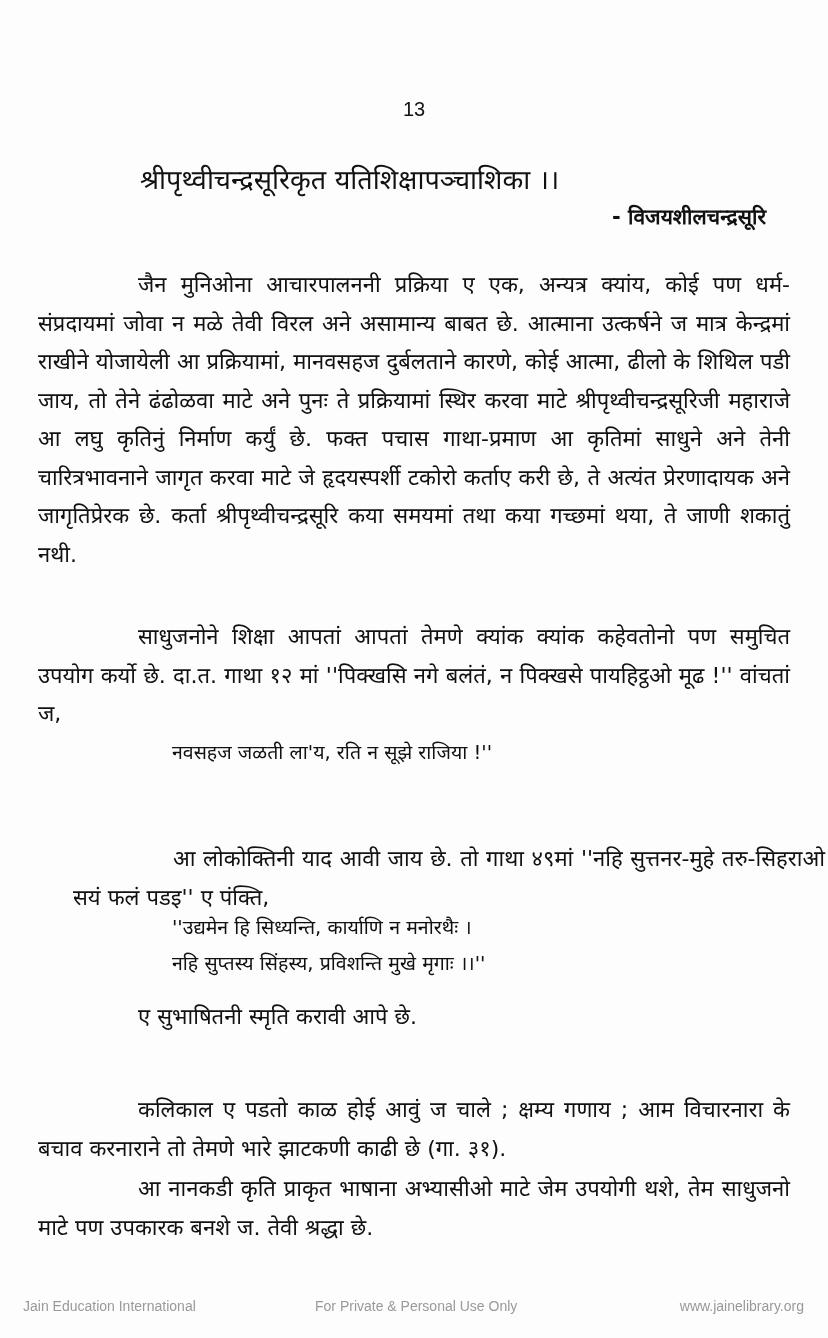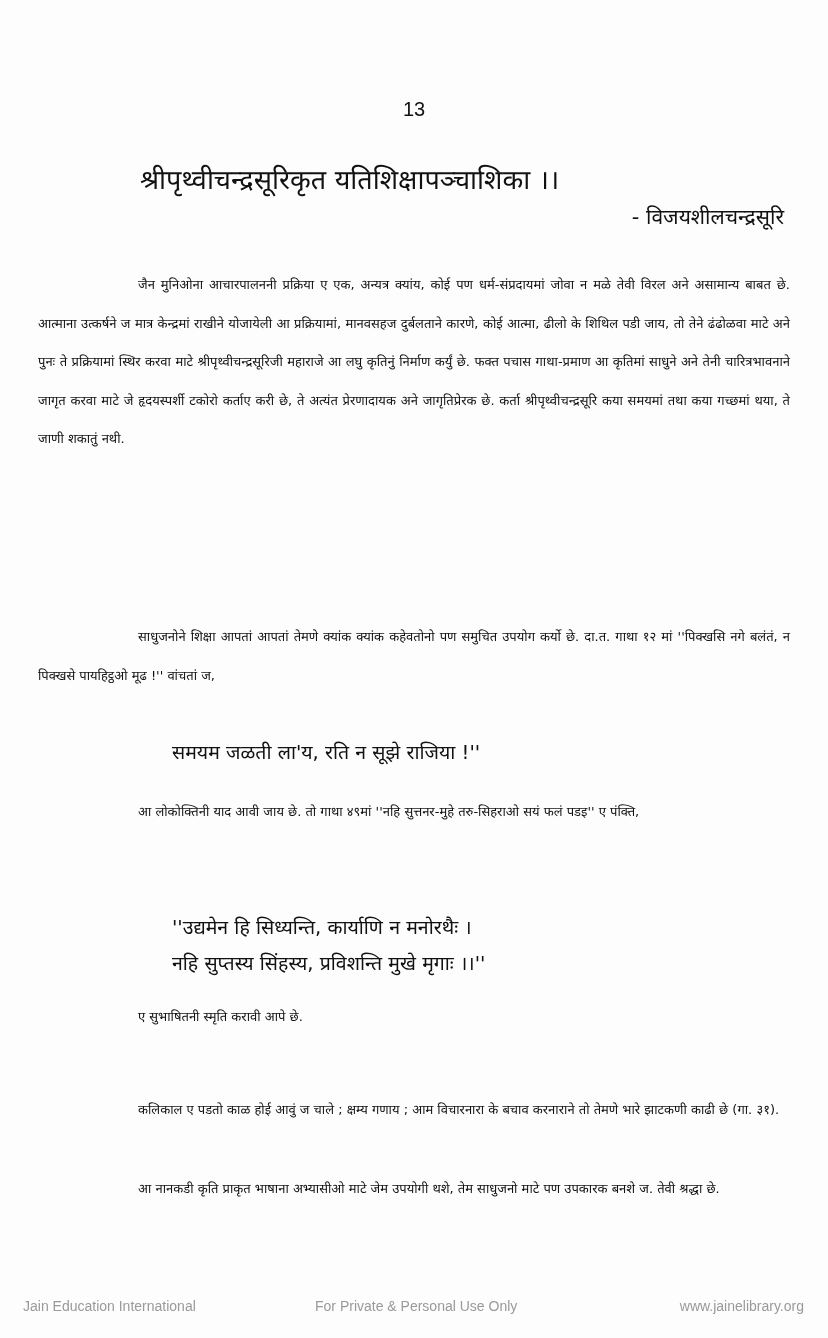--- a/index.html
+++ b/index.html
@@ -1,22 +1,22 @@
 <!DOCTYPE html>
 <html><head>
 <meta charset="utf-8">
 <style>
   html, body { margin:0; padding:0; background:#fdfdfd; }
   body { width:828px; height:1338px; position:relative; overflow:hidden;
          font-family: "DejaVu Sans", sans-serif; color:#111; }
   .page-num { position:absolute; top:98px; left:0; width:828px; text-align:center;
               font-family:"Liberation Sans", sans-serif; font-size:20px; }
   .title { position:absolute; top:160px; left:140px; font-size:27px; font-weight:normal; white-space:nowrap; }
-  .author { position:absolute; top:202px; right:44px; font-size:21px; font-weight:normal; white-space:nowrap; }
-  .body { position:absolute; left:38px; width:752px; font-size:13px; line-height:38.5px; text-align:justify; }
+  .author { position:absolute; top:202px; right:62px; font-size:21px; font-weight:bold; white-space:nowrap; }
+  .body { position:absolute; left:38px; width:752px; font-size:22px; line-height:38.5px; text-align:justify; }
   .para { margin:0; text-indent:100px; }
   .verse { position:absolute; left:172px; font-size:19.5px; line-height:36px; white-space:nowrap; }
   .verse p { margin:0; }
   .footer { position:absolute; top:1298px; left:0; width:828px; font-family:"Liberation Sans", sans-serif;
             font-size:14px; color:#999; }
   .footer span { position:absolute; top:0; white-space:nowrap; }
 </style>
 </head>
 <body>
 
@@ -26,24 +26,24 @@
 
 <div class="body" style="top:266px;">
   <p class="para">जैन मुनिओना आचारपालननी प्रक्रिया ए एक, अन्यत्र क्यांय, कोई पण धर्म-संप्रदायमां जोवा न मळे तेवी विरल अने असामान्य बाबत छे.  आत्माना उत्कर्षने ज मात्र केन्द्रमां राखीने योजायेली आ प्रक्रियामां, मानवसहज दुर्बलताने कारणे, कोई आत्मा, ढीलो के शिथिल पडी जाय, तो तेने ढंढोळवा माटे अने पुनः ते प्रक्रियामां स्थिर करवा माटे श्रीपृथ्वीचन्द्रसूरिजी महाराजे आ लघु कृतिनुं निर्माण कर्युं छे.  फक्त पचास गाथा-प्रमाण आ कृतिमां साधुने अने तेनी चारित्रभावनाने जागृत करवा माटे जे हृदयस्पर्शी टकोरो कर्ताए करी छे, ते अत्यंत प्रेरणादायक अने जागृतिप्रेरक छे.  कर्ता श्रीपृथ्वीचन्द्रसूरि कया समयमां तथा कया गच्छमां थया, ते जाणी शकातुं नथी.</p>
 </div>
 
 <div class="body" style="top:618px;">
   <p class="para">साधुजनोने शिक्षा आपतां आपतां तेमणे क्यांक क्यांक कहेवतोनो पण समुचित उपयोग कर्यो छे.  दा.त. गाथा १२ मां ''पिक्खसि नगे बलंतं, न पिक्खसे पायहिट्ठओ मूढ !'' वांचतां ज,</p>
 </div>
 
 <div class="verse" style="top:735px;">
-  <p>समयम जळती ला'य, रति न सूझे राजिया !''</p>
+  <p>नवसहज जळती ला'य, रति न सूझे राजिया !''</p>
 </div>
 
-<div class="body" style="top:793px;">
+<div class="body" style="top:840px;margin-left:35px;">
   <p class="para">आ लोकोक्तिनी याद आवी जाय छे.  तो गाथा ४९मां ''नहि सुत्तनर-मुहे तरु-सिहराओ सयं फलं पडइ''  ए पंक्ति,</p>
 </div>
 
 <div class="verse" style="top:910px;">
   <p>''उद्यमेन हि सिध्यन्ति, कार्याणि न मनोरथैः ।</p>
   <p>नहि सुप्तस्य सिंहस्य, प्रविशन्ति मुखे मृगाः ।।''</p>
 </div>
 
 <div class="body" style="top:998px;">
   <p class="para">ए सुभाषितनी स्मृति करावी आपे छे.</p>

